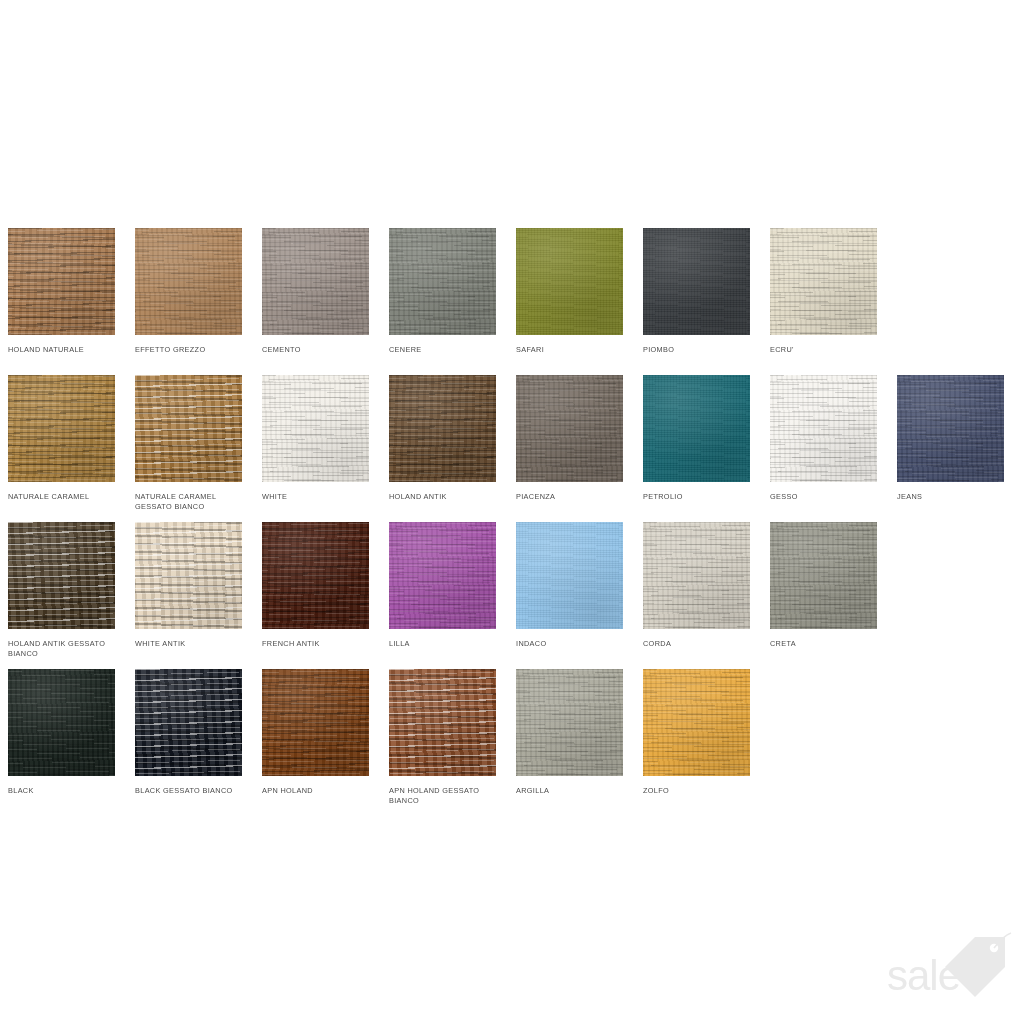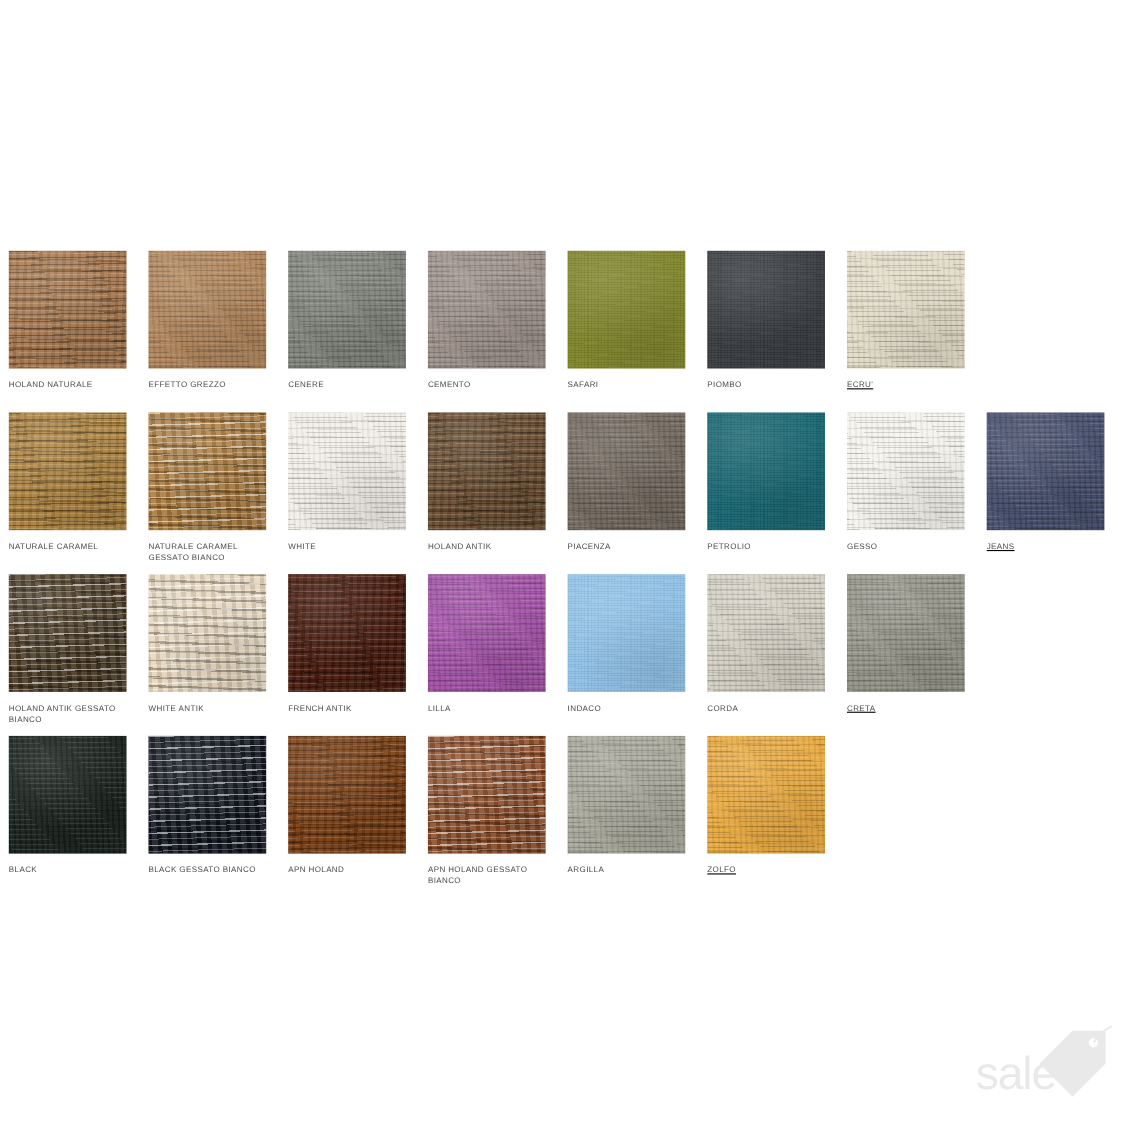--- a/index.html
+++ b/index.html
@@ -27,21 +27,21 @@
   .swatch-row {
     display: flex;
     height: 147px;
   }
 
   .swatch-cell {
     width: 107px;
     margin-right: 20px;
     position: relative;
   }
-  .swatch-cell:last-child { margin-right: 0; text-decoration: underline; }
+  .swatch-cell:last-child { margin-right: 0; }
 
   .swatch-chip {
     width: 107px;
     height: 107px;
     position: relative;
     overflow: hidden;
     background-color: #cccccc;
   }
 
   
@@ -176,32 +176,32 @@
         <div class="swatch-label">HOLAND NATURALE</div>
       </div>
       <div class="swatch-cell">
         <div class="swatch-chip tex-wood" style="background-color: rgb(176, 133, 91);">
           <div class="grain"></div>
           <div class="shade"></div>
         </div>
         <div class="swatch-label">EFFETTO GREZZO</div>
       </div>
       <div class="swatch-cell">
+        <div class="swatch-chip tex-wood" style="background-color: rgb(156, 144, 137);">
+          <div class="grain"></div>
+          <div class="shade"></div>
+        </div>
+        <div class="swatch-label">CEMENTO</div>
+      </div>
+      <div class="swatch-cell">
         <div class="swatch-chip tex-wood" style="background-color: rgb(126, 130, 121);">
           <div class="grain"></div>
           <div class="shade"></div>
         </div>
         <div class="swatch-label">CENERE</div>
-      </div>
-      <div class="swatch-cell">
-        <div class="swatch-chip tex-wood" style="background-color: rgb(156, 144, 137);">
-          <div class="grain"></div>
-          <div class="shade"></div>
-        </div>
-        <div class="swatch-label">CEMENTO</div>
       </div>
       <div class="swatch-cell">
         <div class="swatch-chip tex-paint" style="background-color: rgb(125, 131, 39);">
           <div class="grain"></div>
           <div class="shade"></div>
         </div>
         <div class="swatch-label">SAFARI</div>
       </div>
       <div class="swatch-cell">
         <div class="swatch-chip tex-paint" style="background-color: rgb(53, 57, 61);">

